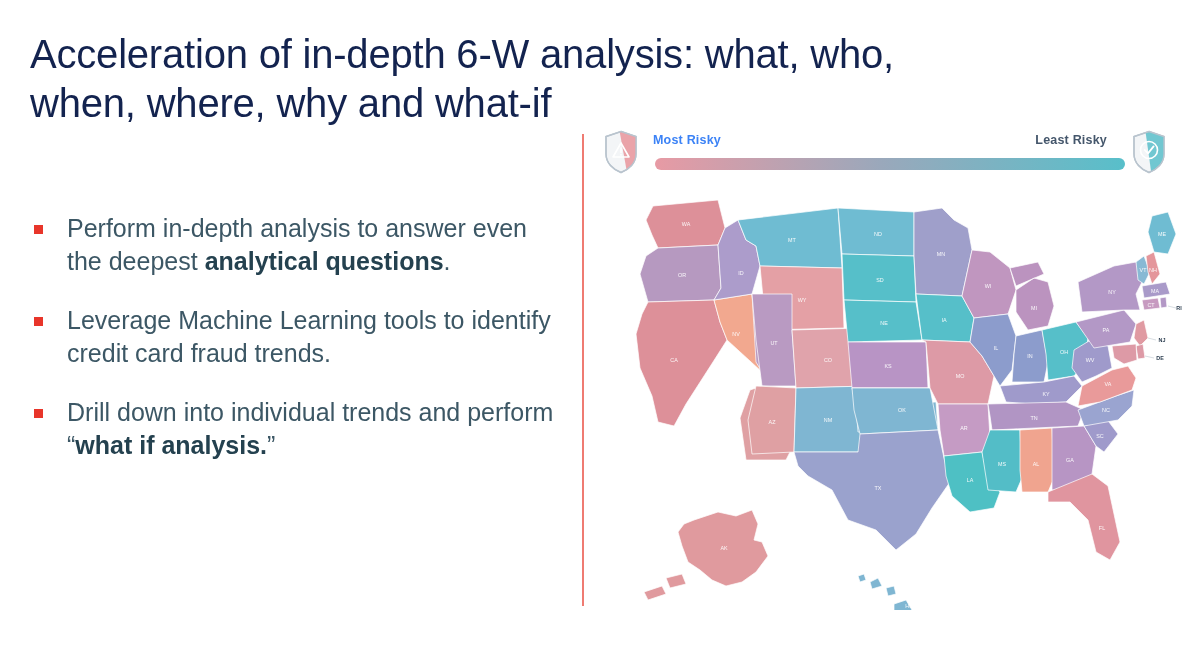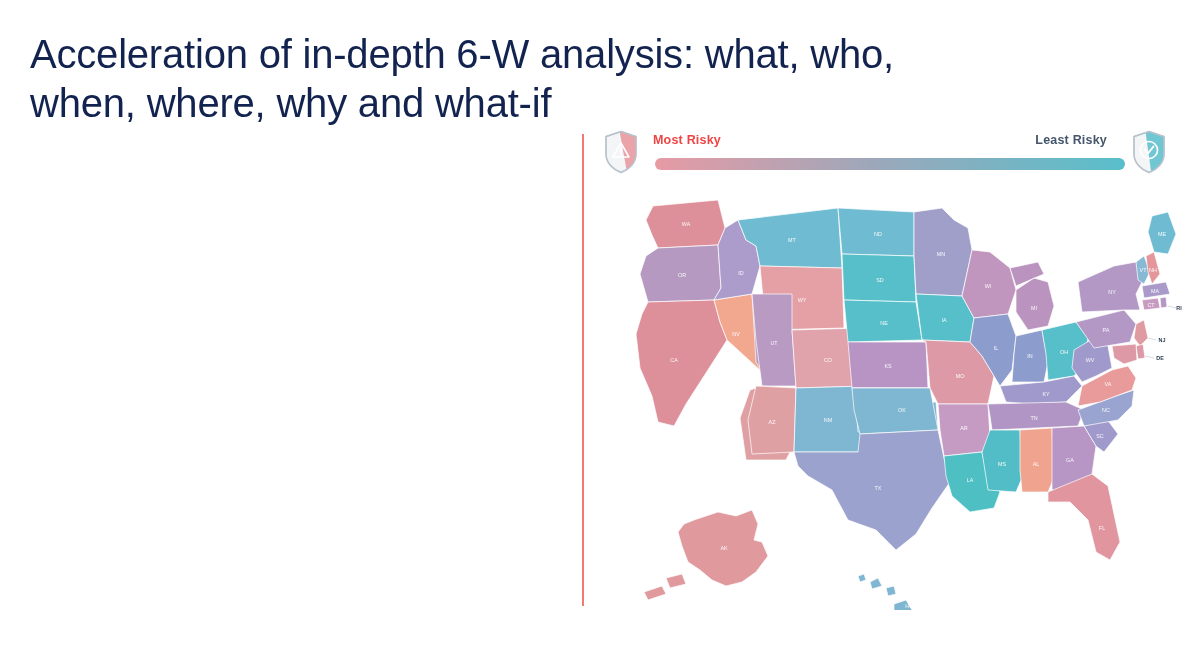--- a/index.html
+++ b/index.html
@@ -113,22 +113,34 @@
   .leader-line{ stroke:#9aa7b4; stroke-width:.4; fill:none; }
 </style>
 </head>
 <body style="background: rgb(255, 255, 255);">
 
 <div id="slide-title" style="color: rgb(19, 35, 79);">Acceleration of in-depth 6-W analysis: what, who,
 when, where, why and what-if</div>
 
 <div id="bullet-list">
 
-
-
+  <div class="bullet-item">
+    <span class="bullet-marker" style="background: rgb(232, 53, 42);"></span>
+    <span class="bullet-text" style="color: rgb(60, 87, 101);">Perform in-depth analysis to answer even the deepest <b>analytical questions</b>.</span>
+  </div>
+
+  <div class="bullet-item">
+    <span class="bullet-marker" style="background: rgb(232, 53, 42);"></span>
+    <span class="bullet-text" style="color: rgb(60, 87, 101);">Leverage Machine Learning tools to identify credit card fraud trends.</span>
+  </div>
+
+  <div class="bullet-item">
+    <span class="bullet-marker" style="background: rgb(232, 53, 42);"></span>
+    <span class="bullet-text" style="color: rgb(60, 87, 101);">Drill down into individual trends and perform “<b>what if analysis.</b>”</span>
+  </div>
 
 </div>
 
 <div id="panel-divider" style="background: rgb(239, 123, 114);"></div>
 
 <div id="map-legend">
 
   <svg id="shield-most-risky" class="legend-shield" viewBox="0 0 34 44">
     <defs>
       <clipPath id="clipShieldA">
@@ -138,21 +150,21 @@
     <path d="M17 1.5 L32 6.5 V24 C32 33 25 39.5 17 42.5 C9 39.5 2 33 2 24 V6.5 Z" fill="#f3f5f7" stroke="#b9c4ce" stroke-width="1.4"></path>
     <g clip-path="url(#clipShieldA)">
       <path d="M15 -2 L38 -2 L38 48 L24 48 Z" fill="#e8949b" opacity=".85"></path>
     </g>
     <path d="M17 1.5 L32 6.5 V24 C32 33 25 39.5 17 42.5 C9 39.5 2 33 2 24 V6.5 Z" fill="none" stroke="#b9c4ce" stroke-width="1.4"></path>
     <path d="M17 13 L25 27 H9 Z" fill="none" stroke="#ffffff" stroke-width="1.6" stroke-linejoin="round"></path>
     <line x1="17" y1="18" x2="17" y2="22.5" stroke="#ffffff" stroke-width="1.5" stroke-linecap="round"></line>
     <circle cx="17" cy="24.8" r="0.9" fill="#ffffff"></circle>
   </svg>
 
-  <div class="legend-label" id="label-most-risky" style="color: #ef4444;">Most Risky</div>
+  <div class="legend-label" id="label-most-risky" style="color: #3b82f6;">Most Risky</div>
 
   <div class="legend-label" id="label-least-risky" style="color: rgb(68, 86, 107);">Least Risky</div>
 
   <svg id="shield-least-risky" class="legend-shield" viewBox="0 0 34 44">
     <defs>
       <clipPath id="clipShieldB">
         <path d="M17 1.5 L32 6.5 V24 C32 33 25 39.5 17 42.5 C9 39.5 2 33 2 24 V6.5 Z"></path>
       </clipPath>
     </defs>
     <path d="M17 1.5 L32 6.5 V24 C32 33 25 39.5 17 42.5 C9 39.5 2 33 2 24 V6.5 Z" fill="#f3f5f7" stroke="#b9c4ce" stroke-width="1.4"></path>

